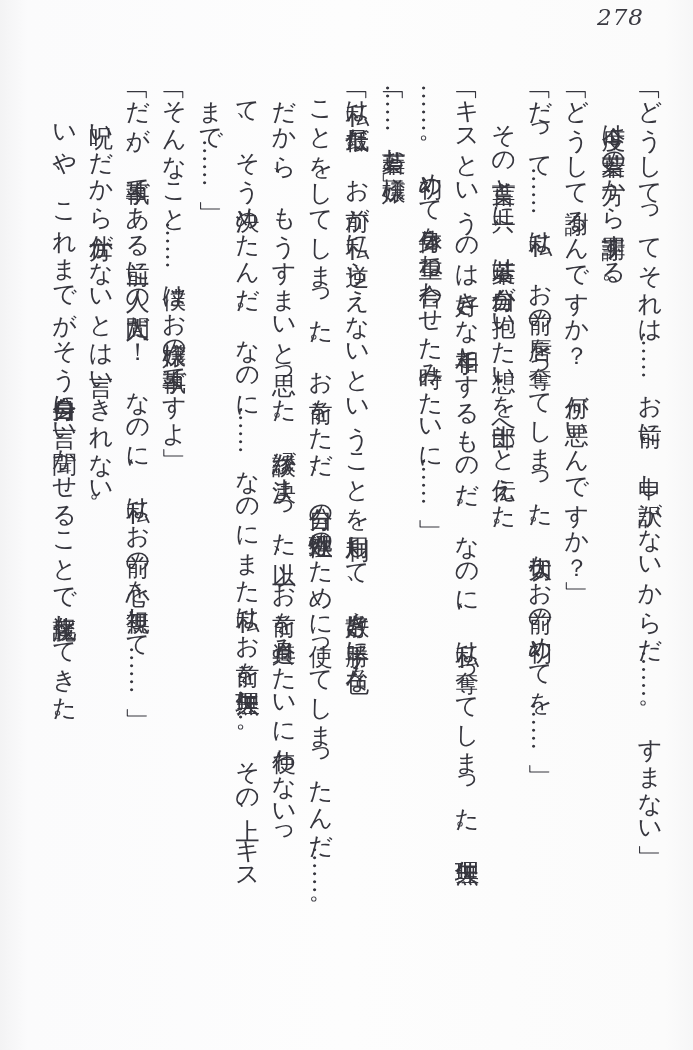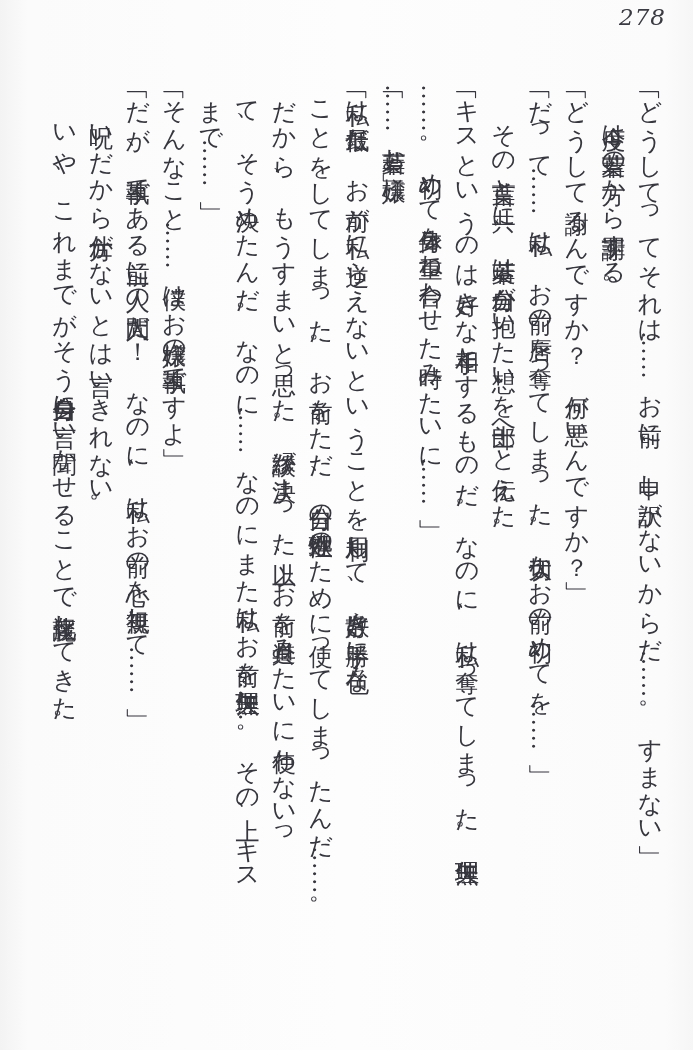--- a/index.html
+++ b/index.html
@@ -17,21 +17,20 @@
     background: linear-gradient(90deg, #f3f3f4 0%, #fbfbfc 4%, #fdfdfd 50%, #fbfbfb 96%, #f6f6f7 100%);
   }
   .page-number {
     position: absolute;
     top: 4px;
     left: 597px;
     font-size: 23px;
     font-style: italic;
     letter-spacing: 1px;
     color: #3a3a42;
-    margin-left: 22px;
   }
   .text-block {
     position: absolute;
     top: 84px;
     right: 25px;
     width: 623px;
     height: 952px;
     writing-mode: vertical-rl;
     text-orientation: mixed;
     font-size: 24px;

